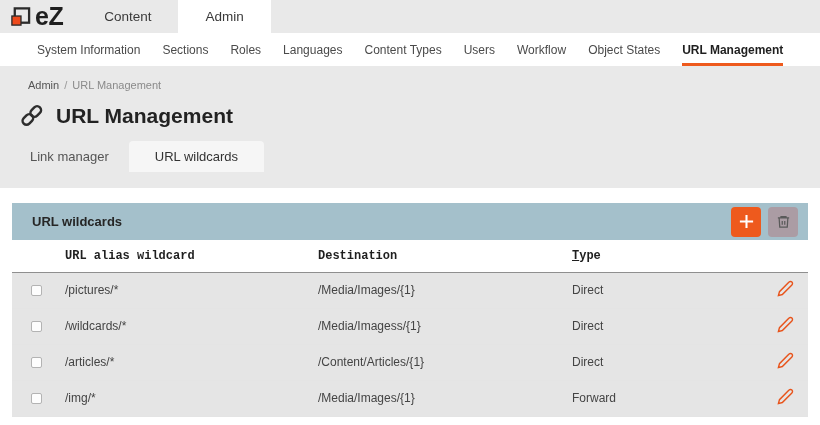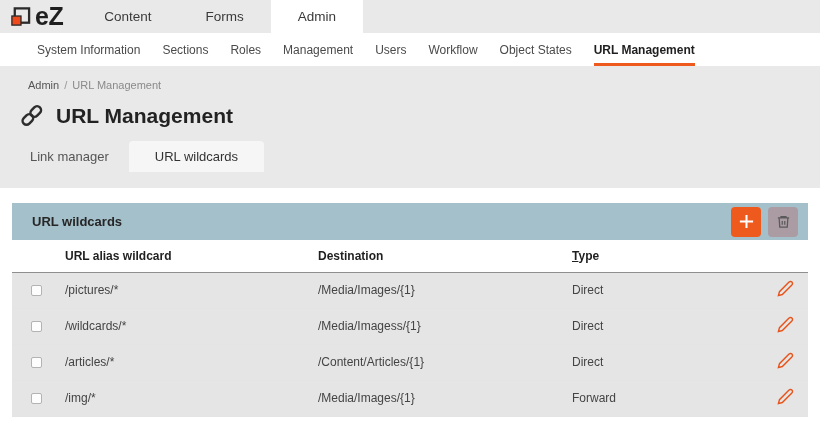--- a/index.html
+++ b/index.html
@@ -41,21 +41,21 @@
   .panel-actions { display:flex; gap:7px; }
   .icon-btn { width:30px; height:30px; border:none; border-radius:4px; display:flex;
     align-items:center; justify-content:center; cursor:pointer; }
   .btn-add { background:#ee5a1d; }
   .btn-del { background:#ab9ca4; cursor:default; }
 
   table { width:100%; border-collapse:collapse; table-layout:fixed; }
   col.c-check { width:42px; } col.c-wild { width:253px; } col.c-dest { width:254px; }
   col.c-type { width:auto; } col.c-edit { width:52px; }
   thead th { height:32px; text-align:left; font-size:12px; font-weight:700; color:#1f1f1f;
-    border-bottom:1px solid #8f8f8f; padding-left:11px; }
+    border-bottom:1px solid #8f8f8f; padding-left:11px;font-family:Liberation Mono, monospace; }
   thead th.th-check { padding-left:0; }
   .th-label { display:inline-block; }
   .th-type .th-label::first-letter { text-decoration:underline; }
   tbody td { height:36px; font-size:12px; color:#444; border-bottom:1px solid #e4e4e4;
     padding-left:11px; background:#e5e5e5; }
   td.cell-check { padding-left:19px; }
   td.cell-edit { text-align:right; padding:0 14px 0 0; }
   input[type="checkbox"] { appearance:none; -webkit-appearance:none; width:11px; height:11px;
     border:1px solid #b3b3b3; border-radius:2px; background:#fdfdfd; cursor:pointer;
     vertical-align:middle; }
@@ -68,29 +68,29 @@
   <div class="logo">
     <span style="line-height:0;">
       <svg width="21" height="21" viewBox="0 0 22 22">
         <rect x="5" y="2.5" width="15" height="15" fill="none" stroke="#2b2b2b" stroke-width="2.4"></rect>
         <rect x="2" y="10.5" width="9.5" height="9.5" fill="#ee4a1c" stroke="#2b2b2b" stroke-width="1.4"></rect>
       </svg>
     </span>
     <span class="logo-text">eZ</span>
   </div>
   <div class="topnav-item">Content</div>
-  <div class="topnav-item">Forms</div>
   <div class="topnav-item active">Admin</div>
 </div>
 
 <div class="subnav">
   <div class="subnav-item">System Information</div>
   <div class="subnav-item">Sections</div>
   <div class="subnav-item">Roles</div>
-  <div class="subnav-item">Management</div>
+  <div class="subnav-item">Languages</div>
+  <div class="subnav-item">Content Types</div>
   <div class="subnav-item">Users</div>
   <div class="subnav-item">Workflow</div>
   <div class="subnav-item">Object States</div>
   <div class="subnav-item active">URL Management</div>
 </div>
 
 <div class="hero">
   <div class="breadcrumb">
     <span class="crumb-link">Admin</span><span class="crumb-sep">/</span><span>URL Management</span>
   </div>

